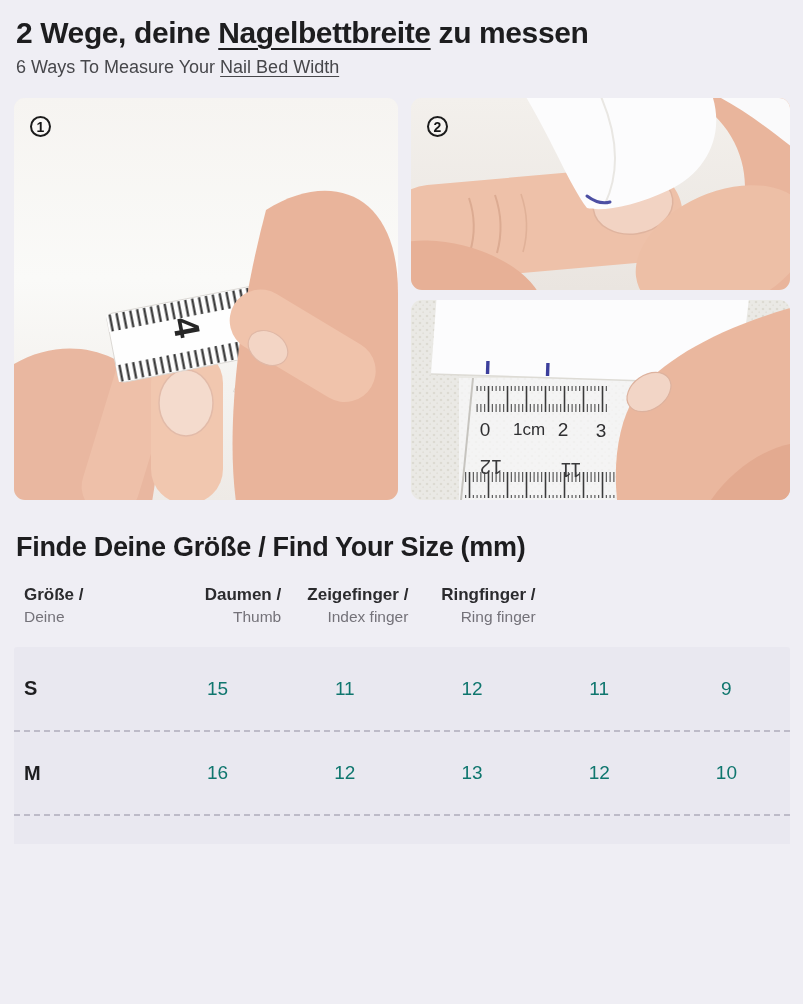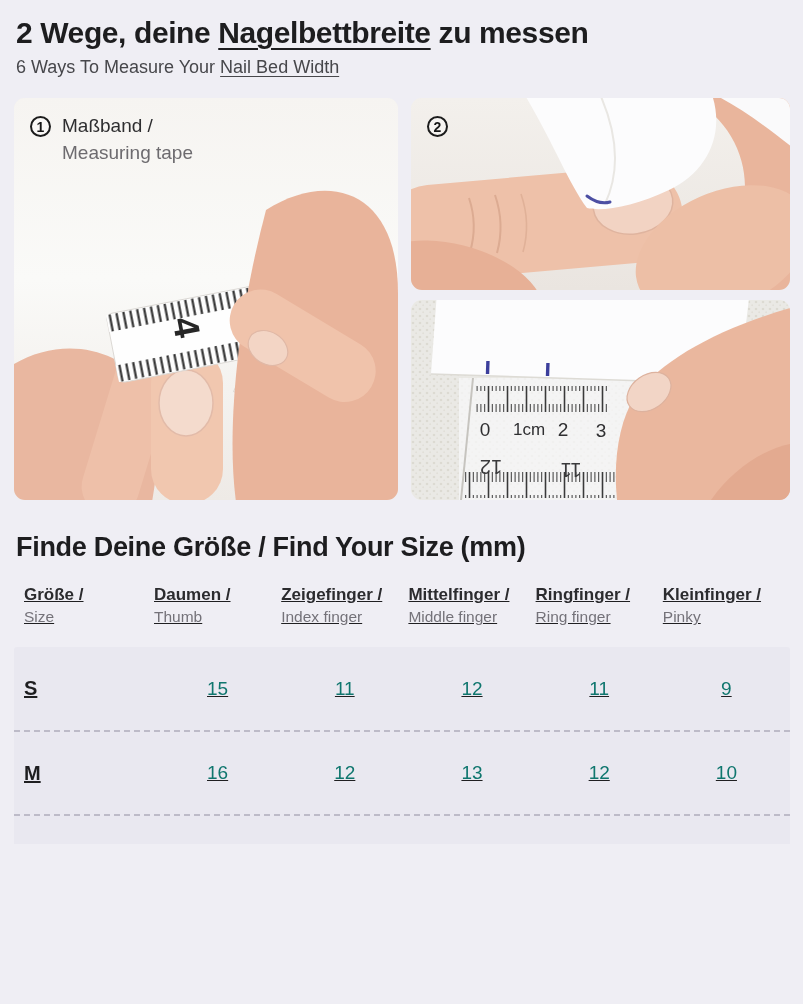--- a/index.html
+++ b/index.html
@@ -38,22 +38,22 @@
   .cap-en { font-size:19px; line-height:1.18; color:#6d6b6f; margin-top:4px; }
 
   
   .h2 {
     margin:32px 0 0 2px; font-size:27px; font-weight:bold;
     letter-spacing:-0.3px; color:#1d1d1f;
   }
   .note { margin:8px 0 0 2px; font-size:17px; color:#4c4c4f; }
 
   .size-table { margin-top:22px; }
-  .thead, .trow { display:grid; grid-template-columns:140px repeat(5, 1fr);text-decoration:underline; }
-  .th { text-align:left; }
+  .thead, .trow { display:grid; grid-template-columns:140px repeat(5, 1fr); }
+  .th { text-align:right; }
   .th.first { text-align:left; padding-left:10px; }
   .th-de { font-size:17px; font-weight:bold; color:#2b2b2e; }
   .th-en { font-size:15.5px; color:#747279; margin-top:3px; }
   .tbody { margin-top:21px; background:#e9e8f0; border-radius:3px; }
   .trow { height:83.3px; align-items:center; }
   .trow + .trow { border-top:2px dashed #bdbbc8; }
   .td { text-align:center; font-size:19px; color:#0f766e; }
   .td.size { text-align:left; padding-left:10px; font-size:20px; font-weight:bold; color:#1e1e20; }
 
   svg text { font-family:"Liberation Sans", sans-serif; }
@@ -106,24 +106,20 @@
           <text transform="translate(315,282) rotate(90)" font-size="26" font-weight="bold" fill="#4a4a4a">9</text>
           <text transform="translate(360,278) rotate(90)" font-size="26" font-weight="bold" fill="#4a4a4a">10</text>
         </g>
 
         <path d="M252,112 C315,72 384,92 384,195 L384,404 L222,404 C212,330 224,218 252,112 Z" fill="#e9b49b"></path>
         <rect x="210" y="206" width="160" height="62" rx="31" fill="#f0c3ab" transform="rotate(31 270 240)"></rect>
         <ellipse cx="254" cy="250" rx="21" ry="16" fill="#f3d5c5" stroke="#e0b8a6" stroke-width="1.2" transform="rotate(31 254 250)"></ellipse>
       </svg>
       <figcaption class="caption">
         <span class="num-circle">1</span>
-        <span>
-          <div class="cap-de">Maßband /</div>
-          <div class="cap-en">Measuring tape</div>
-        </span>
       </figcaption>
     </figure>
 
     <div class="right-col">
 
       <figure class="photo photo-rt" style="margin:0">
         <svg viewBox="0 0 379 192" width="379" height="192">
           <defs>
             <linearGradient id="bgB" x1="0" y1="0" x2="0" y2="1">
               <stop offset="0" stop-color="#f3f0ec"></stop>
@@ -212,41 +208,33 @@
 
     </div>
   </div>
 
   <h2 class="h2">Finde Deine Größe / Find Your Size (mm)</h2>
 
   <div class="size-table">
     <div class="thead">
       <div class="th first">
         <div class="th-de">Größe /</div>
-        <div class="th-en">Size</div>
+        <div class="th-en">Deine</div>
       </div>
       <div class="th">
         <div class="th-de">Daumen /</div>
         <div class="th-en">Thumb</div>
       </div>
       <div class="th">
         <div class="th-de">Zeigefinger /</div>
         <div class="th-en">Index finger</div>
       </div>
       <div class="th">
-        <div class="th-de">Mittelfinger /</div>
-        <div class="th-en">Middle finger</div>
-      </div>
-      <div class="th">
         <div class="th-de">Ringfinger /</div>
         <div class="th-en">Ring finger</div>
-      </div>
-      <div class="th">
-        <div class="th-de">Kleinfinger /</div>
-        <div class="th-en">Pinky</div>
       </div>
     </div>
 
     <div class="tbody">
       <div class="trow">
         <div class="td size">S</div>
         <div class="td">15</div>
         <div class="td">11</div>
         <div class="td">12</div>
         <div class="td">11</div>

